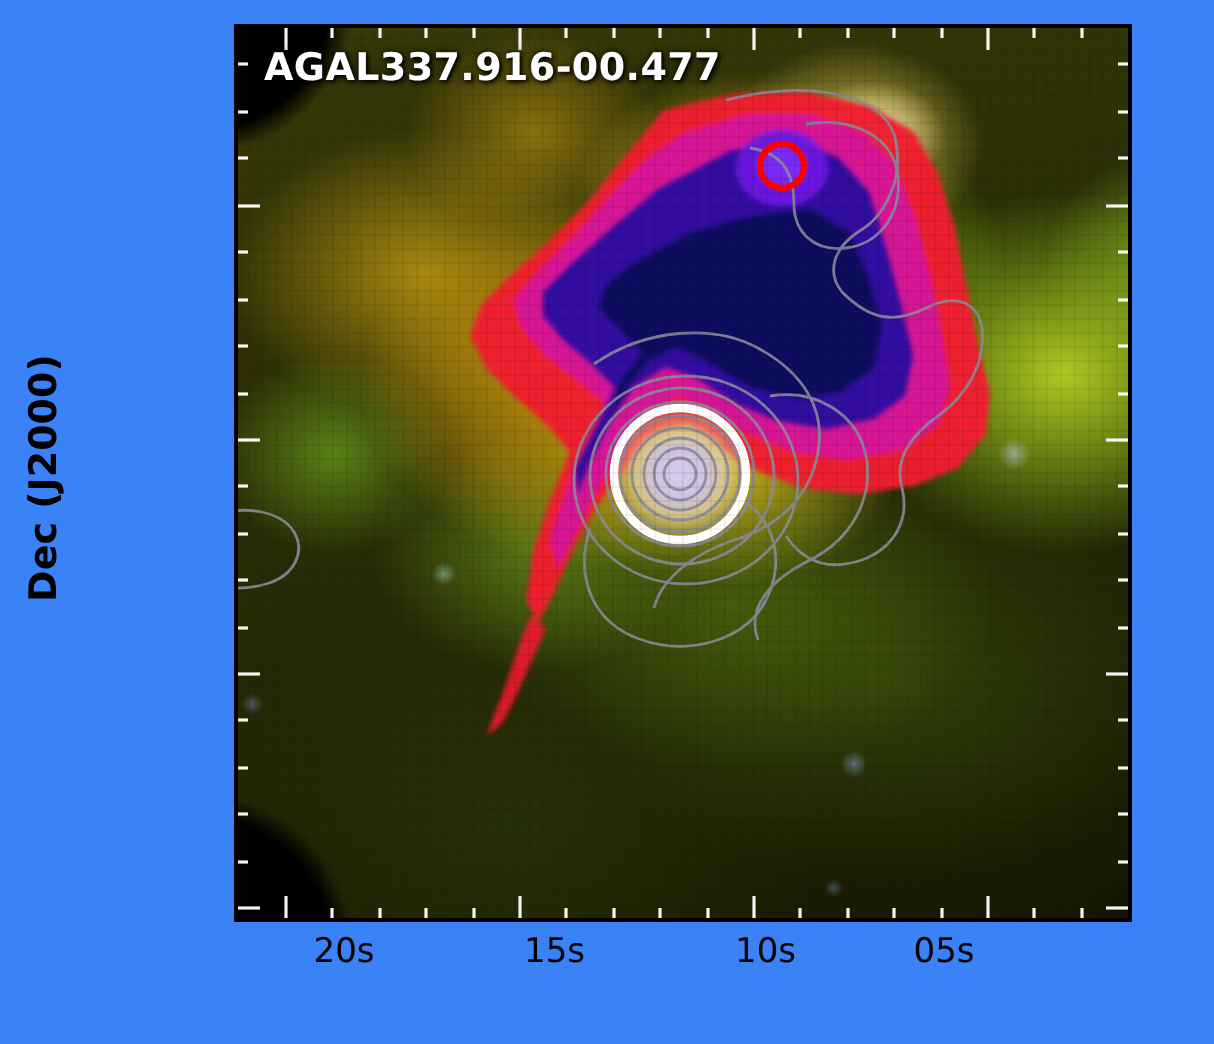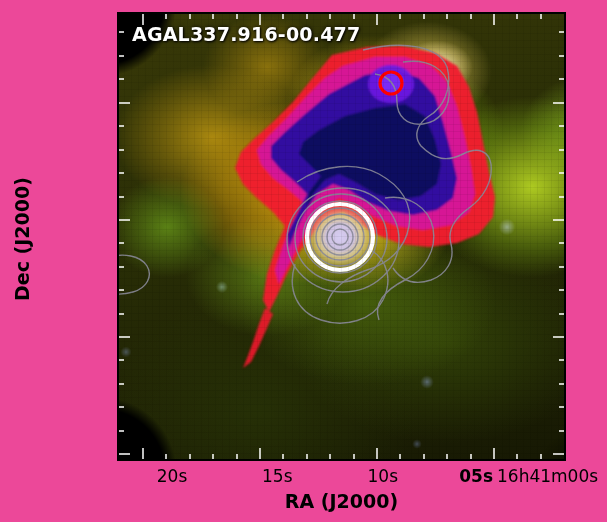--- a/index.html
+++ b/index.html
@@ -1,19 +1,19 @@
 <!DOCTYPE html>
 <html><head>
 <meta charset="utf-8">
 <style>
   html,body{margin:0;padding:0;background:#ffffff;}
   body{width:607px;height:522px;position:relative;overflow:hidden;
        font-family:"DejaVu Sans","Liberation Sans",sans-serif;}
 
-  #fig{position:absolute;left:0;top:0;width:607px;height:522px;background:#ec4899;}
+  #fig{position:absolute;left:0;top:0;width:607px;height:522px;background:#3b82f6;}
 
   
   #plot{
     position:absolute;left:117px;top:12px;width:449px;height:449px;
     overflow:hidden;background:#000;
     box-sizing:border-box;
   }
   #plot-border{
     position:absolute;left:117px;top:12px;width:449px;height:449px;
     border:2px solid #000;box-sizing:border-box;pointer-events:none;
@@ -310,18 +310,16 @@
     
     
     
   </div>
 
   <div id="ytitle">Dec (J2000)</div>
 
   <div class="xlab" style="left:122px;top:466px;width:42px;text-align:center;margin-left:29px;">20s</div>
   <div class="xlab" style="left:239px;top:466px;width:42px;text-align:left;margin-left:23px;">15s</div>
   <div class="xlab" style="left:356px;top:466px;width:42px;text-align:right;">10s</div>
-  <div class="xlab" style="left:451px;top:466px;width:42px;text-align:right;font-weight:bold;">05s</div>
-  <div class="xlab" style="left:497px;top:466px;width:110px;text-align:left;">16h41m00s</div>
-
-  <div id="xtitle">RA (J2000)</div>
+  <div class="xlab" style="left:451px;top:466px;width:42px;text-align:center;">05s</div>
+
 
 </div>
 
 </body></html>

